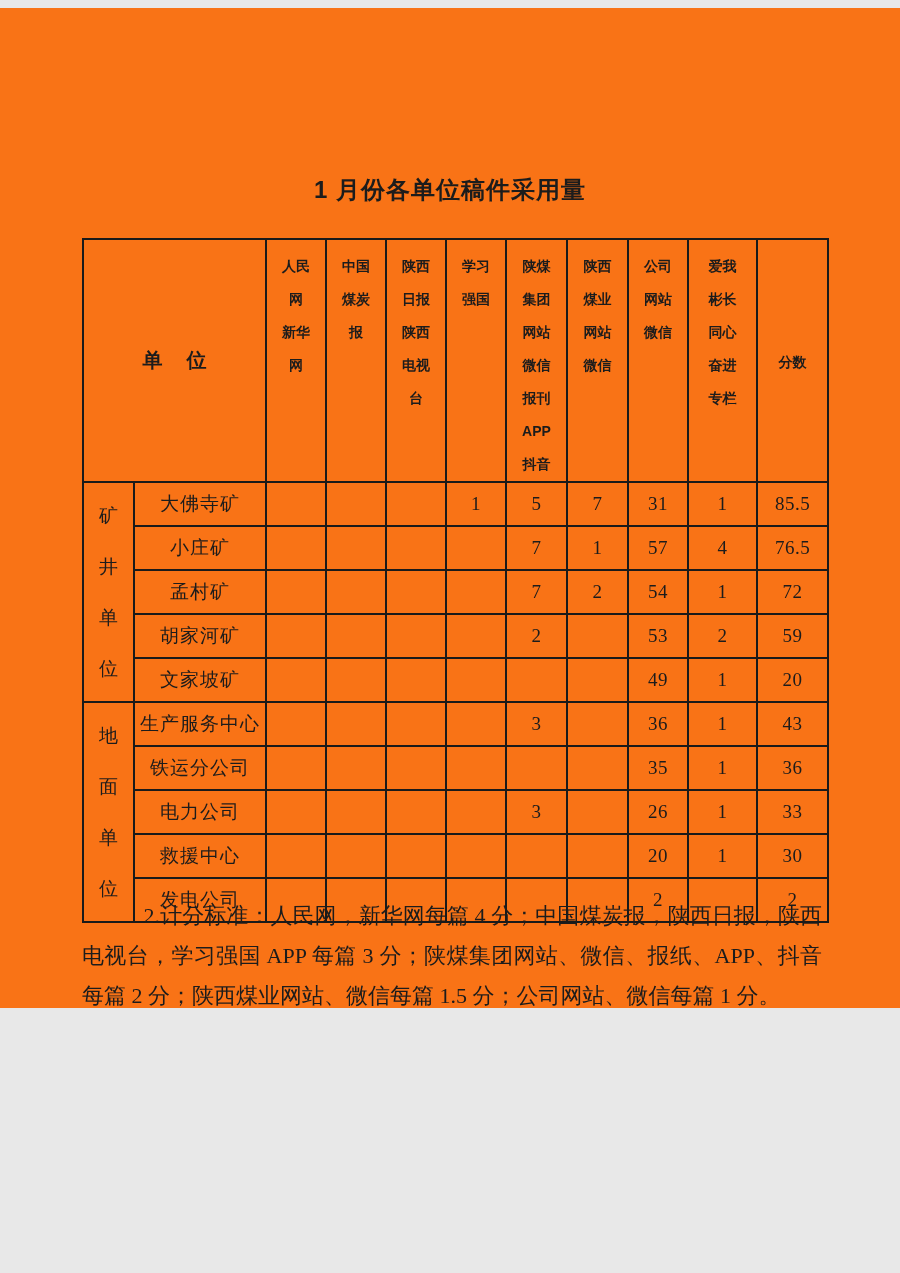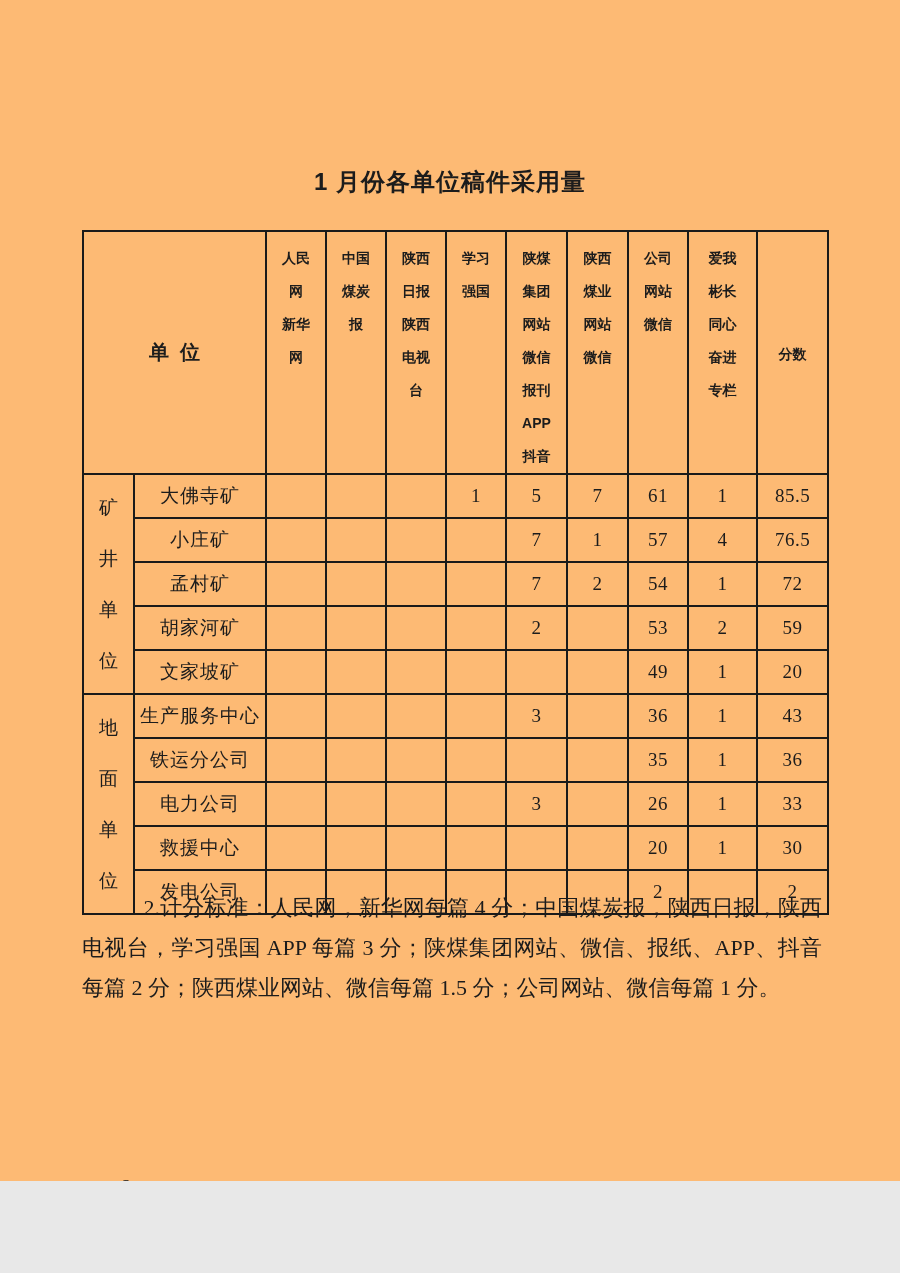--- a/index.html
+++ b/index.html
@@ -1,39 +1,39 @@
 <!DOCTYPE html>
 <html><head>
 <meta charset="utf-8">
 <style>
   * { margin:0; padding:0; box-sizing:border-box; }
   html,body { background:#e8e8e8; }
   .page {
-    position:relative; width:900px; height:1181px; margin:0 auto;
-    background:#fdba74; color:#1c1c1c; overflow:hidden;
+    position:relative; width:900px; height:1000px; margin:8px auto;
+    background:#f97316; color:#1c1c1c; overflow:hidden;
     font-family:"Liberation Serif","DejaVu Serif",serif;
   }
   .doc-title {
     position:absolute; top:166px; left:0; width:100%;
     text-align:center; font-family:"Liberation Sans","DejaVu Sans",sans-serif;
     font-weight:700; font-size:24px; letter-spacing:1px;
   }
   table.doc-table {
     position:absolute; left:82px; top:230px; width:745px;
     border-collapse:collapse; table-layout:fixed;
     border:2px solid #1a1a1a;
   }
   .doc-table th, .doc-table td {
     border:2px solid #1a1a1a; padding:0; text-align:center;
     font-weight:400; overflow:hidden;
   }
   
   .doc-table thead th { height:208px; }
   th.unit-h {
-    font-family:Liberation Sans, sans-serif; font-weight:700;
+    font-family:Liberation Mono, monospace; font-weight:700;
     font-size:20px; vertical-align:middle; white-space:pre;
   }
   th.src-h {
     font-family:"Liberation Sans","DejaVu Sans",sans-serif; font-weight:700;
     font-size:14px; line-height:33px; vertical-align:top; padding-top:10px;
     white-space:pre-line;
   }
   th.score-h { vertical-align:middle; padding-top:4px; }
   
   .doc-table tbody td { height:44px; font-size:19px; vertical-align:middle; }
@@ -122,21 +122,21 @@
     <tbody>
         <tr>
           <td class="group-cell" rowspan="5">矿井单位</td>
           <td class="name-cell">大佛寺矿</td>
           <td class="value-cell"></td>
           <td class="value-cell"></td>
           <td class="value-cell"></td>
           <td class="value-cell">1</td>
           <td class="value-cell">5</td>
           <td class="value-cell">7</td>
-          <td class="value-cell">61</td>
+          <td class="value-cell">31</td>
           <td class="value-cell">1</td>
           <td class="value-cell">85.5</td>
         </tr>
         <tr>
           <td class="name-cell">小庄矿</td>
           <td class="value-cell"></td>
           <td class="value-cell"></td>
           <td class="value-cell"></td>
           <td class="value-cell"></td>
           <td class="value-cell">7</td>

